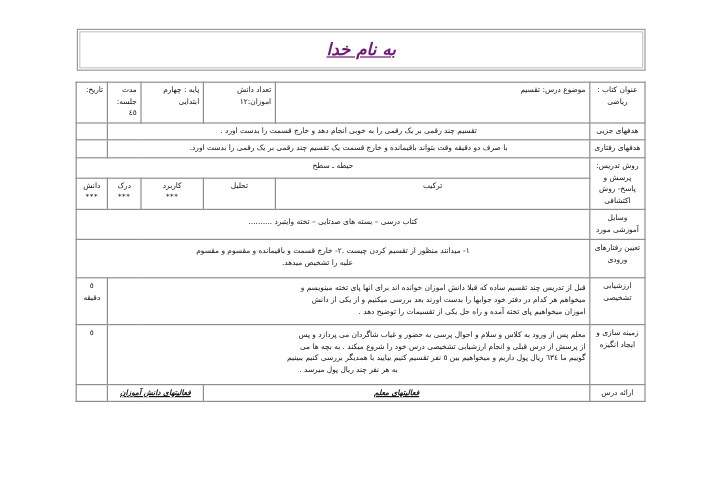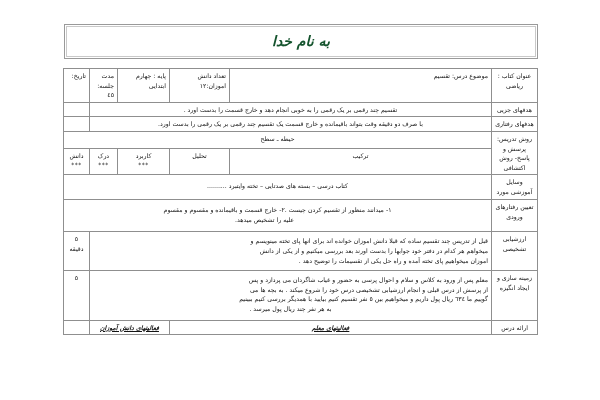--- a/index.html
+++ b/index.html
@@ -35,22 +35,23 @@
   }
   .bismillah-inner {
     border: 1px solid #c9c9c9;
     padding: 4px 0 6px 0;
     text-align: center;
   }
   .bismillah-text {
     font-size: 14px;
     font-weight: bold;
     font-style: italic;
+    text-decoration: underline;
     letter-spacing: 0.5px;
-    color: #14532d;
+    color: #701a75;
   }
 
   
   .plan-table {
     position: absolute;
     top: 68px;
     right: 62px;
     width: 474px;
     border-collapse: collapse;
     table-layout: fixed;

